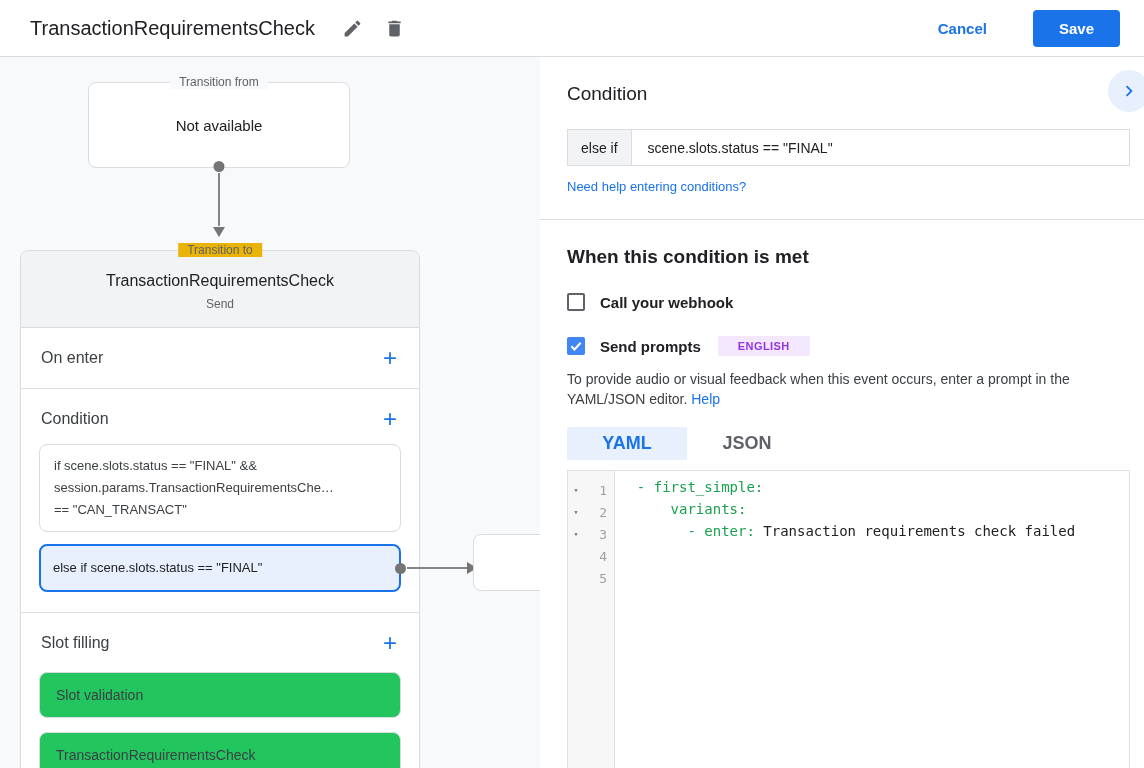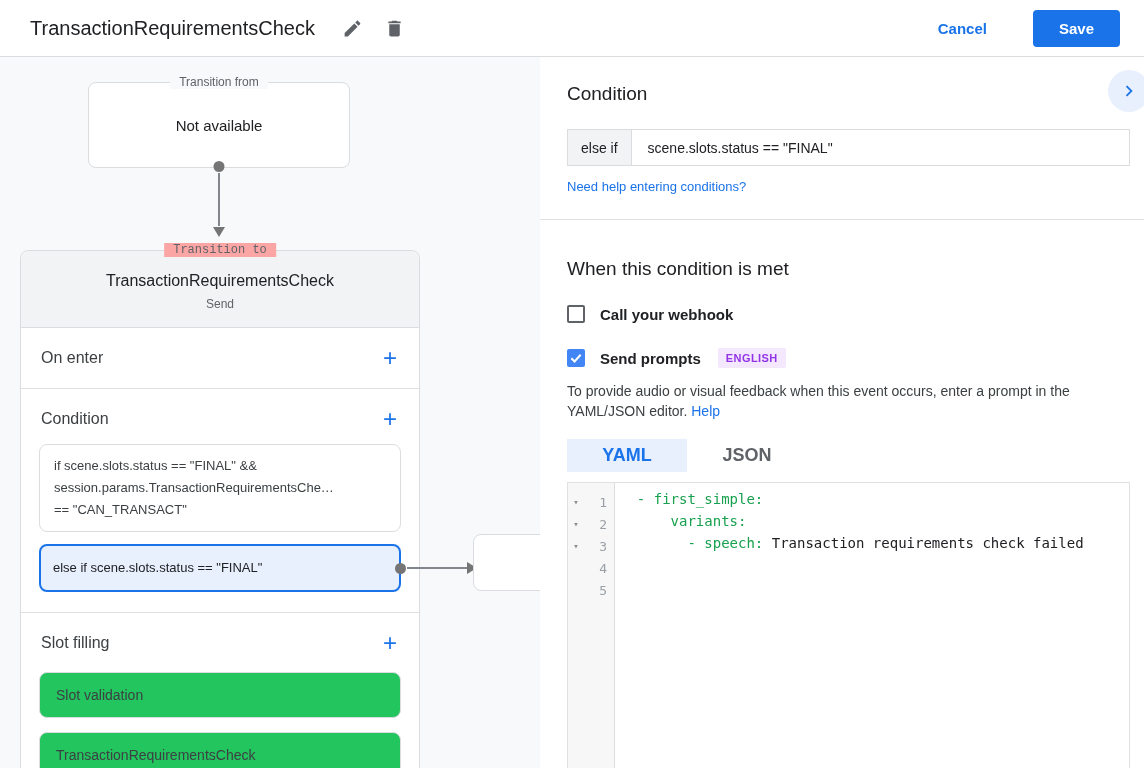--- a/index.html
+++ b/index.html
@@ -38,21 +38,21 @@
     display: flex; align-items: center; justify-content: center; }
   .tfrom-content { font-size: 15px; color: #202124; }
   .conn-dot-v { position: absolute; left: 50%; bottom: -5px; transform: translateX(-50%);
     width: 11px; height: 11px; border-radius: 50%; background: #757575; }
   .conn-line-v { position: absolute; left: calc(50% - 1px); bottom: -59px; width: 2px; height: 53px; background: #80868b; }
   .conn-arrow-v { position: absolute; left: calc(50% - 6px); bottom: -70px; width: 0; height: 0;
     border-left: 6px solid transparent; border-right: 6px solid transparent; border-top: 10px solid #757575; }
 
   .scene-card { position: absolute; left: 20px; top: 193px; width: 400px; bottom: -2px;
     background: #fff; border: 1px solid #dadce0; border-radius: 8px 8px 0 0; }
-  .scene-card .legend { background: #fca5a5; font-family: Liberation Mono, monospace; }
+  .scene-card .legend { background: #eab308; }
   .card-header { background: #f1f3f4; border-bottom: 1px solid #dadce0; border-radius: 8px 8px 0 0;
     padding: 21px 10px 16px; text-align: center; }
   .card-title { font-size: 16px; color: #202124; }
   .card-subtitle { font-size: 12px; color: #5f6368; margin-top: 7px; }
 
   .row-on-enter { height: 61px; display: flex; align-items: center; justify-content: space-between;
     padding: 0 20px; border-bottom: 1px solid #e0e0e0; }
   .section-label { font-size: 16px; color: #3c4043; }
   .add-btn { border: none; background: transparent; color: var(--accent); font-size: 24px;
     font-weight: 400; line-height: 1; cursor: pointer; padding: 0 2px; }
@@ -87,30 +87,30 @@
   .collapse-btn svg { fill: var(--accent); width: 22px; height: 22px; }
 
   .cond-row { margin-top: 24px; height: 37px; display: flex; border: 1px solid #dadce0; background: #fff; }
   .cond-prefix { background: #f1f3f4; border-right: 1px solid #dadce0; padding: 0 13px;
     display: flex; align-items: center; font-size: 14px; color: #202124; flex: none; }
   .cond-input { flex: 1; border: none; outline: none; background: transparent; padding: 0 16px;
     font-size: 14px; color: #202124; font-family: inherit; }
 
   .help-link { display: inline-block; margin-top: 13px; font-size: 13px; color: var(--accent); text-decoration: none; }
   .panel-divider { height: 1px; background: #e0e0e0; margin: 24px -14px 0 -27px; }
-  .h-when { margin-top: 38px; }
+  .h-when { margin-top: 26px; font-weight: bold; }
 
   .check-row { display: flex; align-items: center; margin-top: 25px; }
   .checkbox { width: 18px; height: 18px; border: 2px solid #5f6368; border-radius: 2px;
     background: #fff; flex: none; cursor: pointer; display: flex; align-items: center; justify-content: center; }
   .checkbox.checked { background: var(--check-blue); border-color: var(--check-blue); }
   .checkbox.checked svg { fill: none; stroke: #fff; stroke-width: 3; width: 14px; height: 14px; }
   .check-label { margin-left: 15px; font-size: 15px; font-weight: 700; color: #202124; }
   .lang-badge { margin-left: 17px; background: var(--badge-bg); color: var(--badge-text);
-    font-size: 11px; font-weight: 700; letter-spacing: 0.4px; padding: 4px 8px; border-radius: 2px; }
+    font-size: 11px; font-weight: 700; letter-spacing: 0.4px; padding: 4px 20px; border-radius: 2px; }
 
   .hint { margin-top: 13px; font-size: 14px; line-height: 20px; color: #3c4043; max-width: 565px; }
   .hint a { color: var(--accent); text-decoration: none; }
 
   .tabs { margin-top: 18px; display: flex; }
   .tab { width: 120px; height: 33px; display: flex; align-items: center; justify-content: center;
     font-size: 18px; font-weight: 700; color: #5f6368; cursor: pointer; }
   .tab.active { background: var(--selected-bg); color: var(--accent); }
 
   .editor { margin-top: 10px; border: 1px solid #e0e0e0; height: 302px; display: flex;
@@ -275,18 +275,18 @@
             <span class="lnum">4</span>
           </div>
           <div class="gutter-row">
             <span class="fold"></span>
             <span class="lnum">5</span>
           </div>
         </div>
       <div class="code-area" id="code-area">
           <div class="code-row"><span class="seg-key">  - first_simple:</span></div>
           <div class="code-row"><span class="seg-key">      variants:</span></div>
-          <div class="code-row"><span class="seg-key">        - speech:</span><span class="seg-plain"> Transaction requirements check failed</span></div>
+          <div class="code-row"><span class="seg-key">        - enter:</span><span class="seg-plain"> Transaction requirements check failed</span></div>
           <div class="code-row"></div>
         </div>
     </div>
   </div>
 </div>
 
 </body></html>

